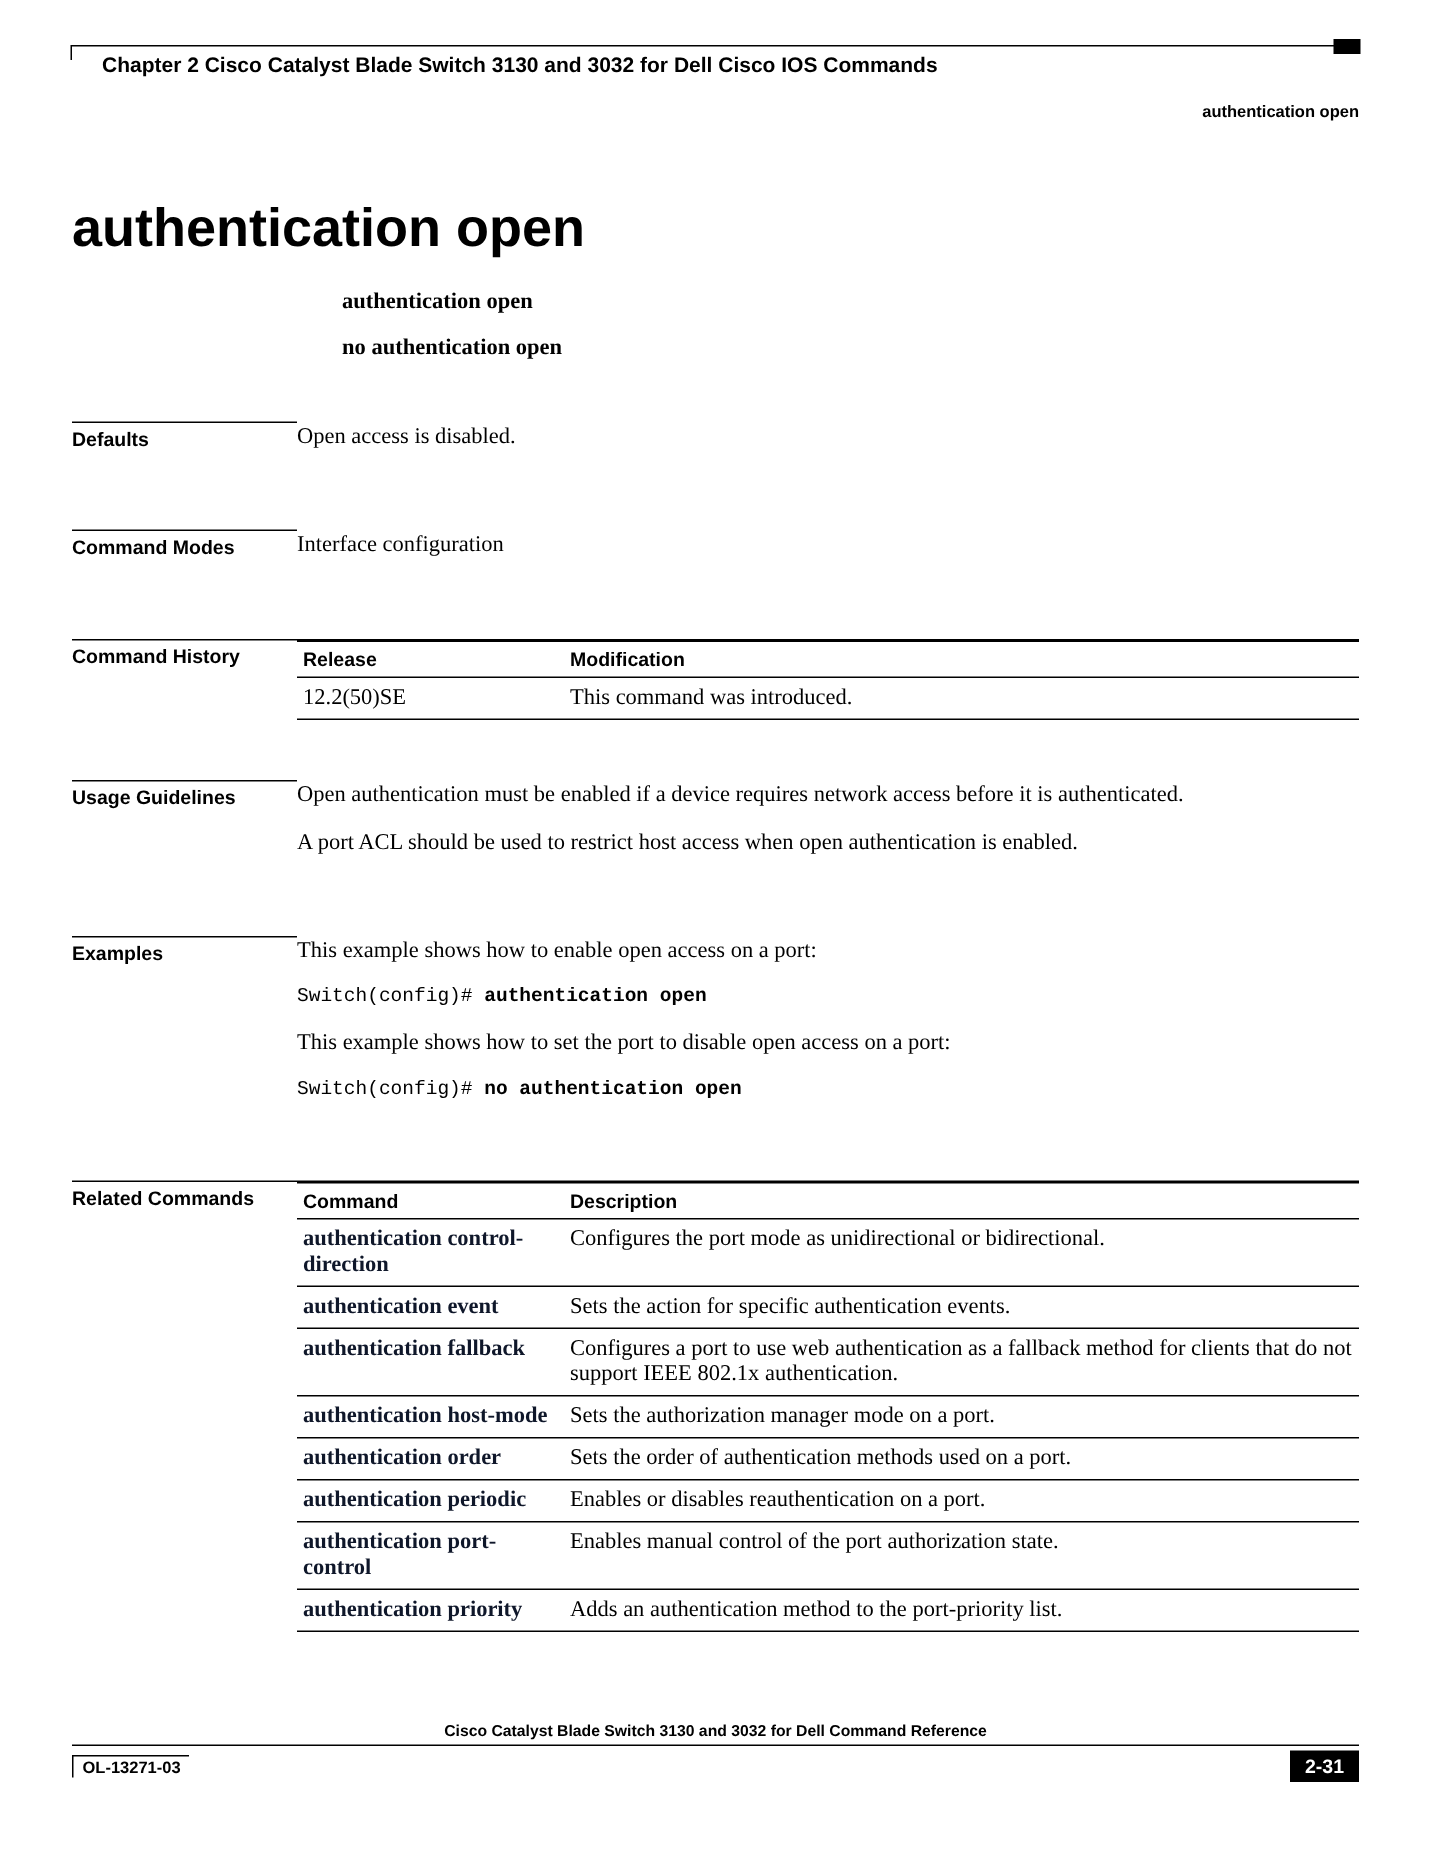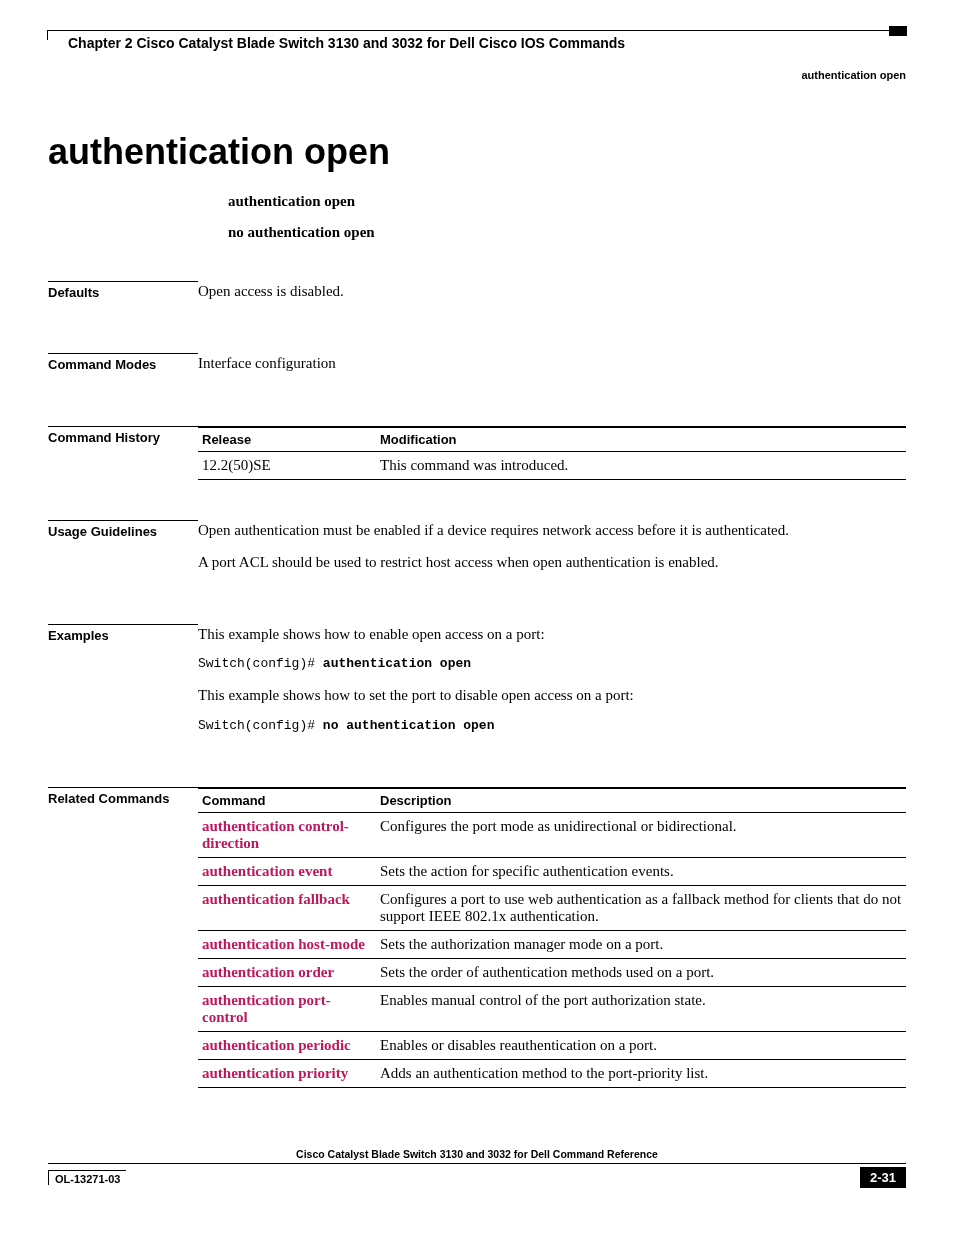--- a/index.html
+++ b/index.html
@@ -86,21 +86,21 @@
     border-bottom: 1px solid #000;
     padding: 4px 4px;
   }
   table.history td, table.related td {
     border-bottom: 1px solid #000;
     padding: 5px 4px;
     vertical-align: top;
   }
   table.history td:first-child, table.history th:first-child { width: 170px; }
   table.related td:first-child, table.related th:first-child { width: 170px; }
-  .cmdlink { color: #be185d; font-weight: bold; }
+  .cmdlink { color: #0f172a; font-weight: bold; }
   p { margin: 0 0 12px 0; line-height: 1.35; }
   .mono {
     font-family: "Courier New", Courier, monospace;
     font-size: 13px;
     margin: 4px 0 14px 0;
     white-space: pre;
   }
   .mono .b { font-weight: bold; }
   .footer {
     margin-top: 60px;
@@ -229,26 +229,26 @@
           </tr>
           <tr>
             <td><span class="cmdlink">authentication host-mode</span></td>
             <td>Sets the authorization manager mode on a port.</td>
           </tr>
           <tr>
             <td><span class="cmdlink">authentication order</span></td>
             <td>Sets the order of authentication methods used on a port.</td>
           </tr>
           <tr>
+            <td><span class="cmdlink">authentication periodic</span></td>
+            <td>Enables or disables reauthentication on a port.</td>
+          </tr>
+          <tr>
             <td><span class="cmdlink">authentication port-control</span></td>
             <td>Enables manual control of the port authorization state.</td>
-          </tr>
-          <tr>
-            <td><span class="cmdlink">authentication periodic</span></td>
-            <td>Enables or disables reauthentication on a port.</td>
           </tr>
           <tr>
             <td><span class="cmdlink">authentication priority</span></td>
             <td>Adds an authentication method to the port-priority list.</td>
           </tr>
         </tbody>
     </table>
   </div>
 </div>
 

